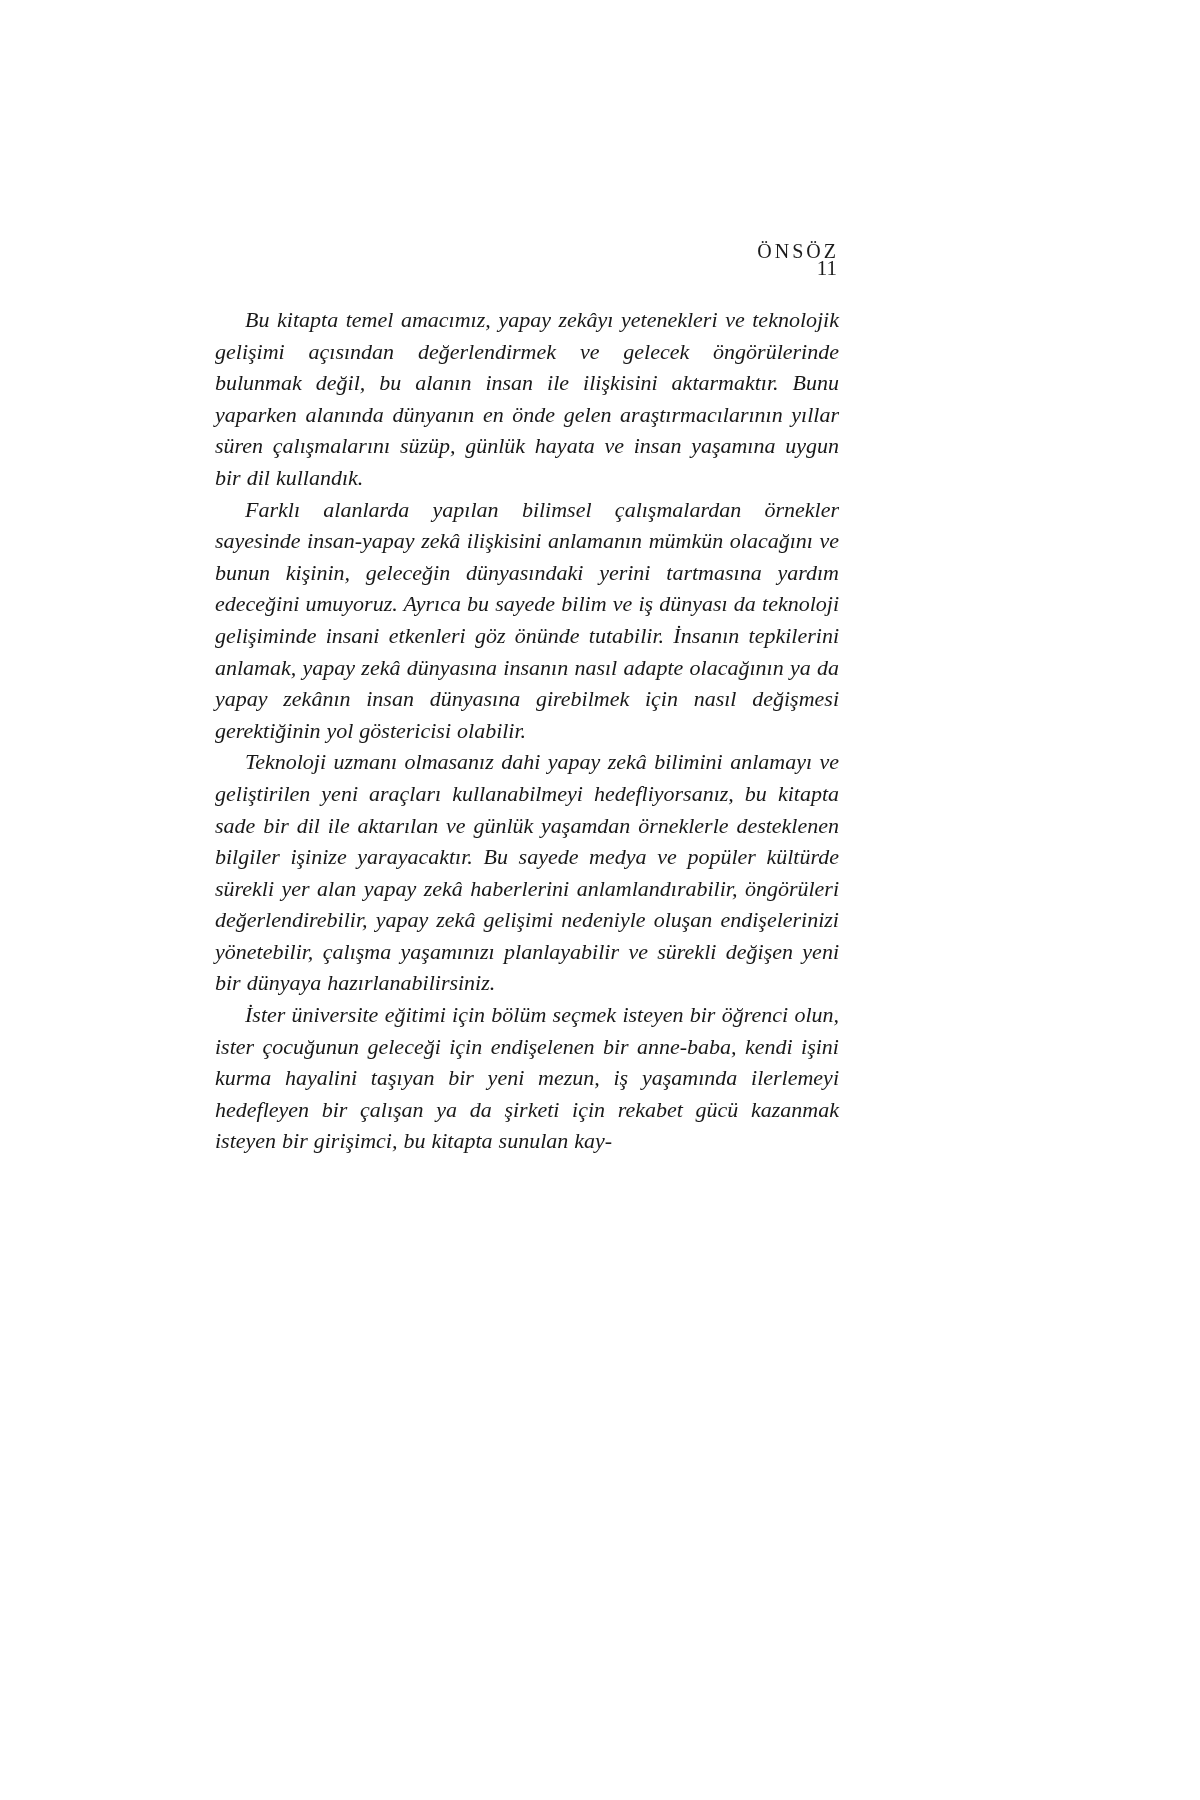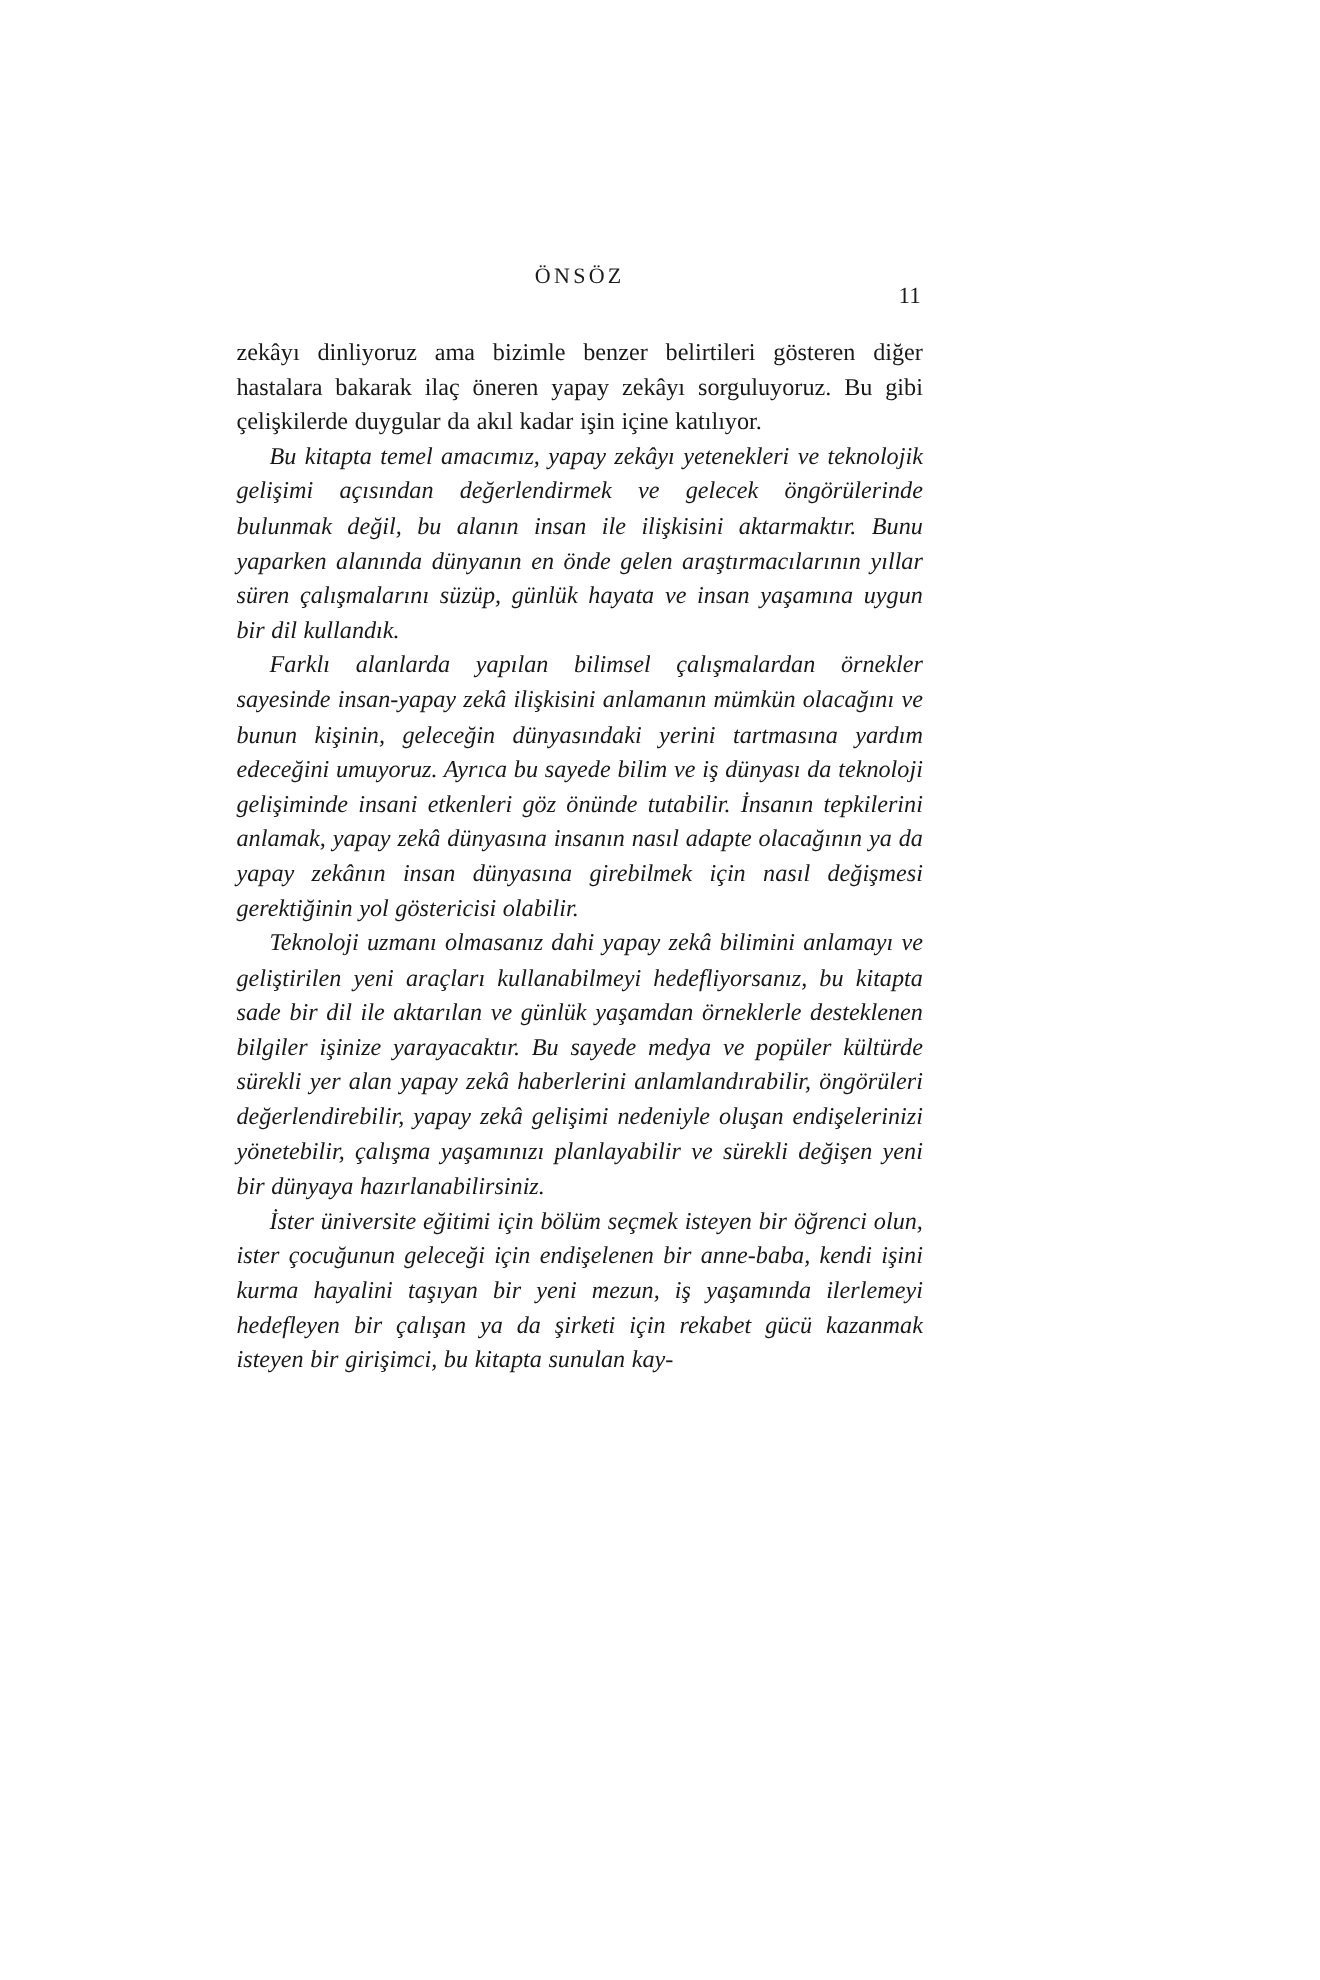--- a/index.html
+++ b/index.html
@@ -25,21 +25,21 @@
     top: 240px;
     width: 624px;
   }
   .running-head {
     position: relative;
     height: 30px;
     margin-bottom: 34px;
   }
   .running-head .title {
     display: block;
-    text-align: center;
+    text-align: right;
     font-size: 20px;
     letter-spacing: 3px;
     color: #1c1c1c;
   }
   .running-head .page-number {
     position: absolute;
     right: 2px;
     top: 16px;
     font-size: 21px;
     letter-spacing: 0;
@@ -63,21 +63,20 @@
 
 <div class="page">
   <div class="content">
 
     <div class="running-head">
       <span class="title">ÖNSÖZ</span>
       <span class="page-number">11</span>
     </div>
 
     <div class="body-text">
-      <p>zekâyı dinliyoruz ama bizimle benzer belirtileri gösteren diğer hastalara bakarak ilaç öneren yapay zekâyı sorguluyoruz. Bu gibi çelişkilerde duygular da akıl kadar işin içine katılıyor.</p>
       <p class="indent">Bu kitapta temel amacımız, yapay zekâyı yetenekleri ve teknolojik gelişimi açısından değerlendirmek ve gelecek öngörülerinde bulunmak değil, bu alanın insan ile ilişkisini aktarmaktır. Bunu yaparken alanında dünyanın en önde gelen araştırmacılarının yıllar süren çalışmalarını süzüp, günlük hayata ve insan yaşamına uygun bir dil kullandık.</p>
       <p class="indent">Farklı alanlarda yapılan bilimsel çalışmalardan örnekler sayesinde insan-yapay zekâ ilişkisini anlamanın mümkün olacağını ve bunun kişinin, geleceğin dünyasındaki yerini tartmasına yardım edeceğini umuyoruz. Ayrıca bu sayede bilim ve iş dünyası da teknoloji gelişiminde insani etkenleri göz önünde tutabilir. İnsanın tepkilerini anlamak, yapay zekâ dünyasına insanın nasıl adapte olacağının ya da yapay zekânın insan dünyasına girebilmek için nasıl değişmesi gerektiğinin yol göstericisi olabilir.</p>
       <p class="indent">Teknoloji uzmanı olmasanız dahi yapay zekâ bilimini anlamayı ve geliştirilen yeni araçları kullanabilmeyi hedefliyorsanız, bu kitapta sade bir dil ile aktarılan ve günlük yaşamdan örneklerle desteklenen bilgiler işinize yarayacaktır. Bu sayede medya ve popüler kültürde sürekli yer alan yapay zekâ haberlerini anlamlandırabilir, öngörüleri değerlendirebilir, yapay zekâ gelişimi nedeniyle oluşan endişelerinizi yönetebilir, çalışma yaşamınızı planlayabilir ve sürekli değişen yeni bir dünyaya hazırlanabilirsiniz.</p>
       <p class="indent">İster üniversite eğitimi için bölüm seçmek isteyen bir öğrenci olun, ister çocuğunun geleceği için endişelenen bir anne-baba, kendi işini kurma hayalini taşıyan bir yeni mezun, iş yaşamında ilerlemeyi hedefleyen bir çalışan ya da şirketi için rekabet gücü kazanmak isteyen bir girişimci, bu kitapta sunulan kay-</p>
     </div>
 
   </div>
 </div>
 
 </body></html>

